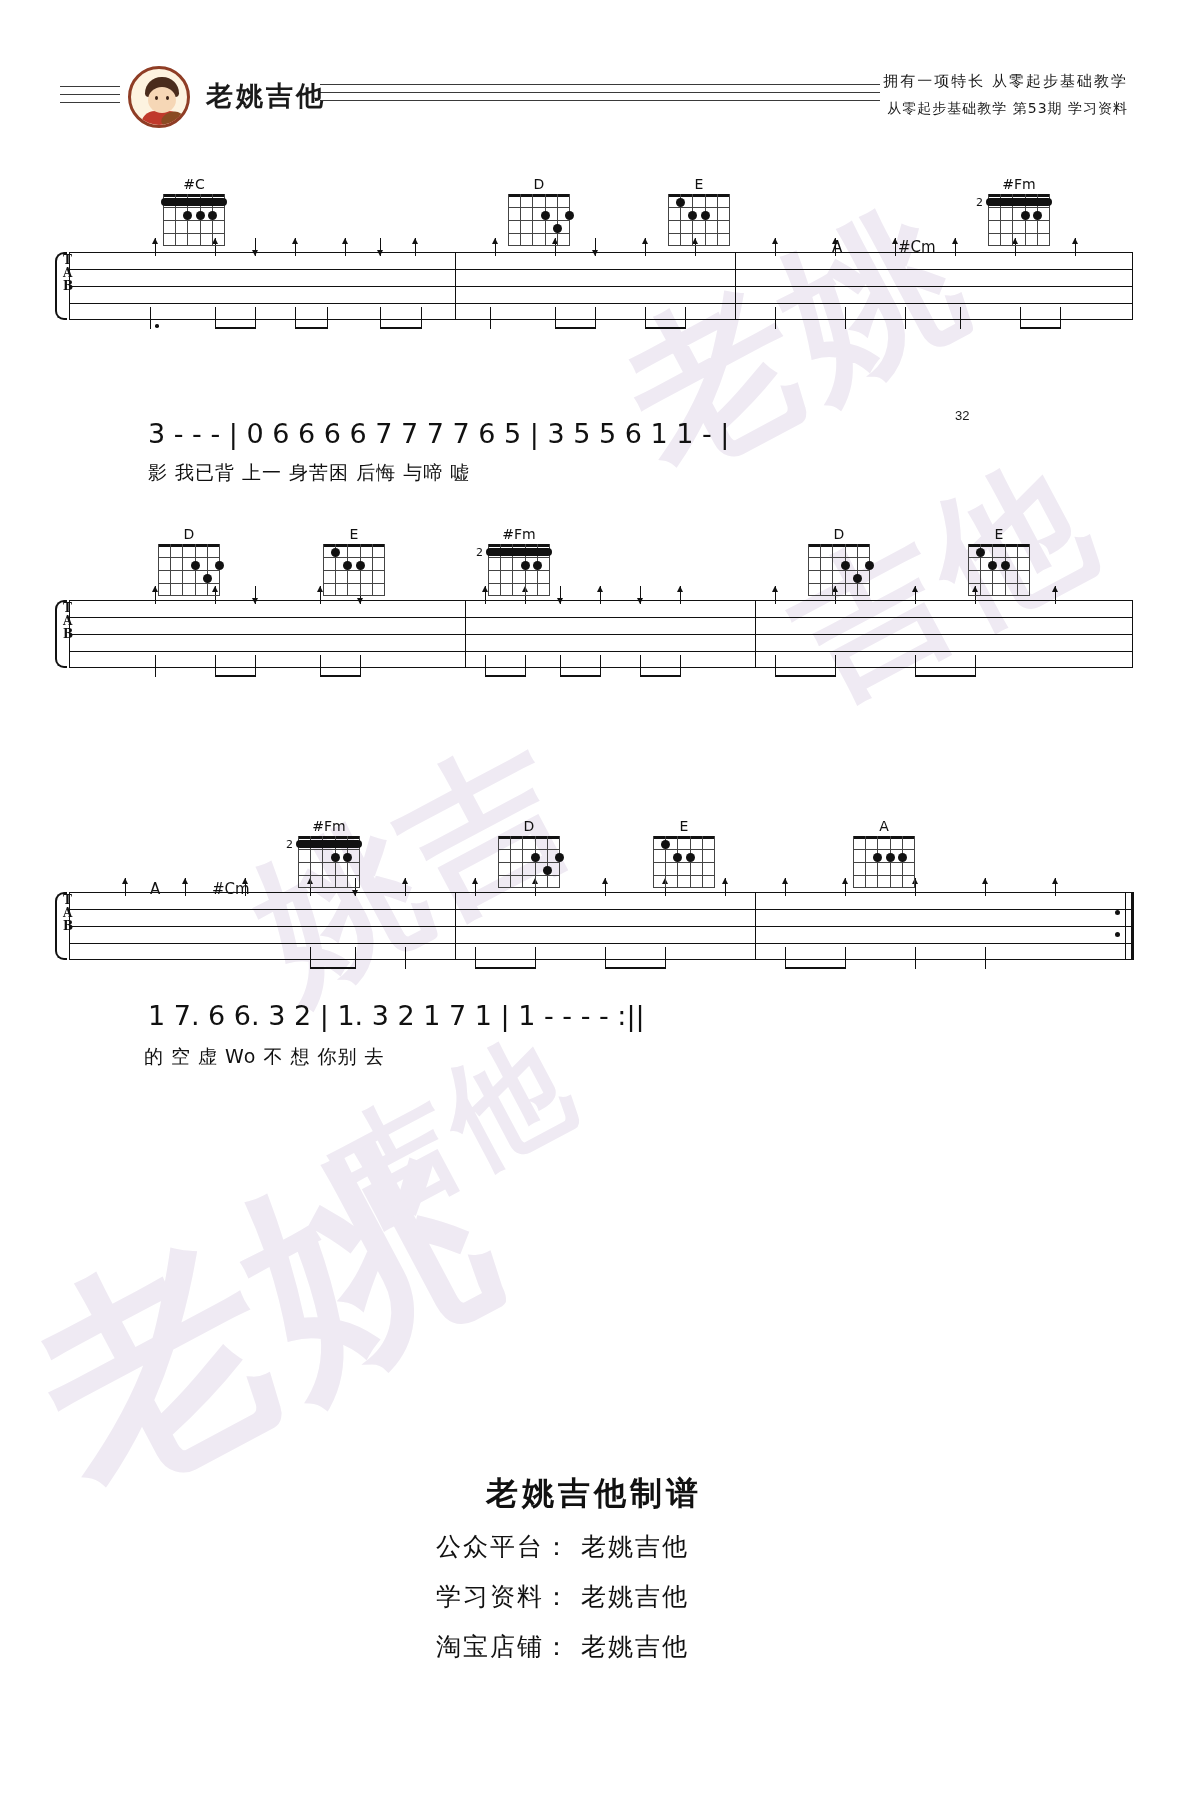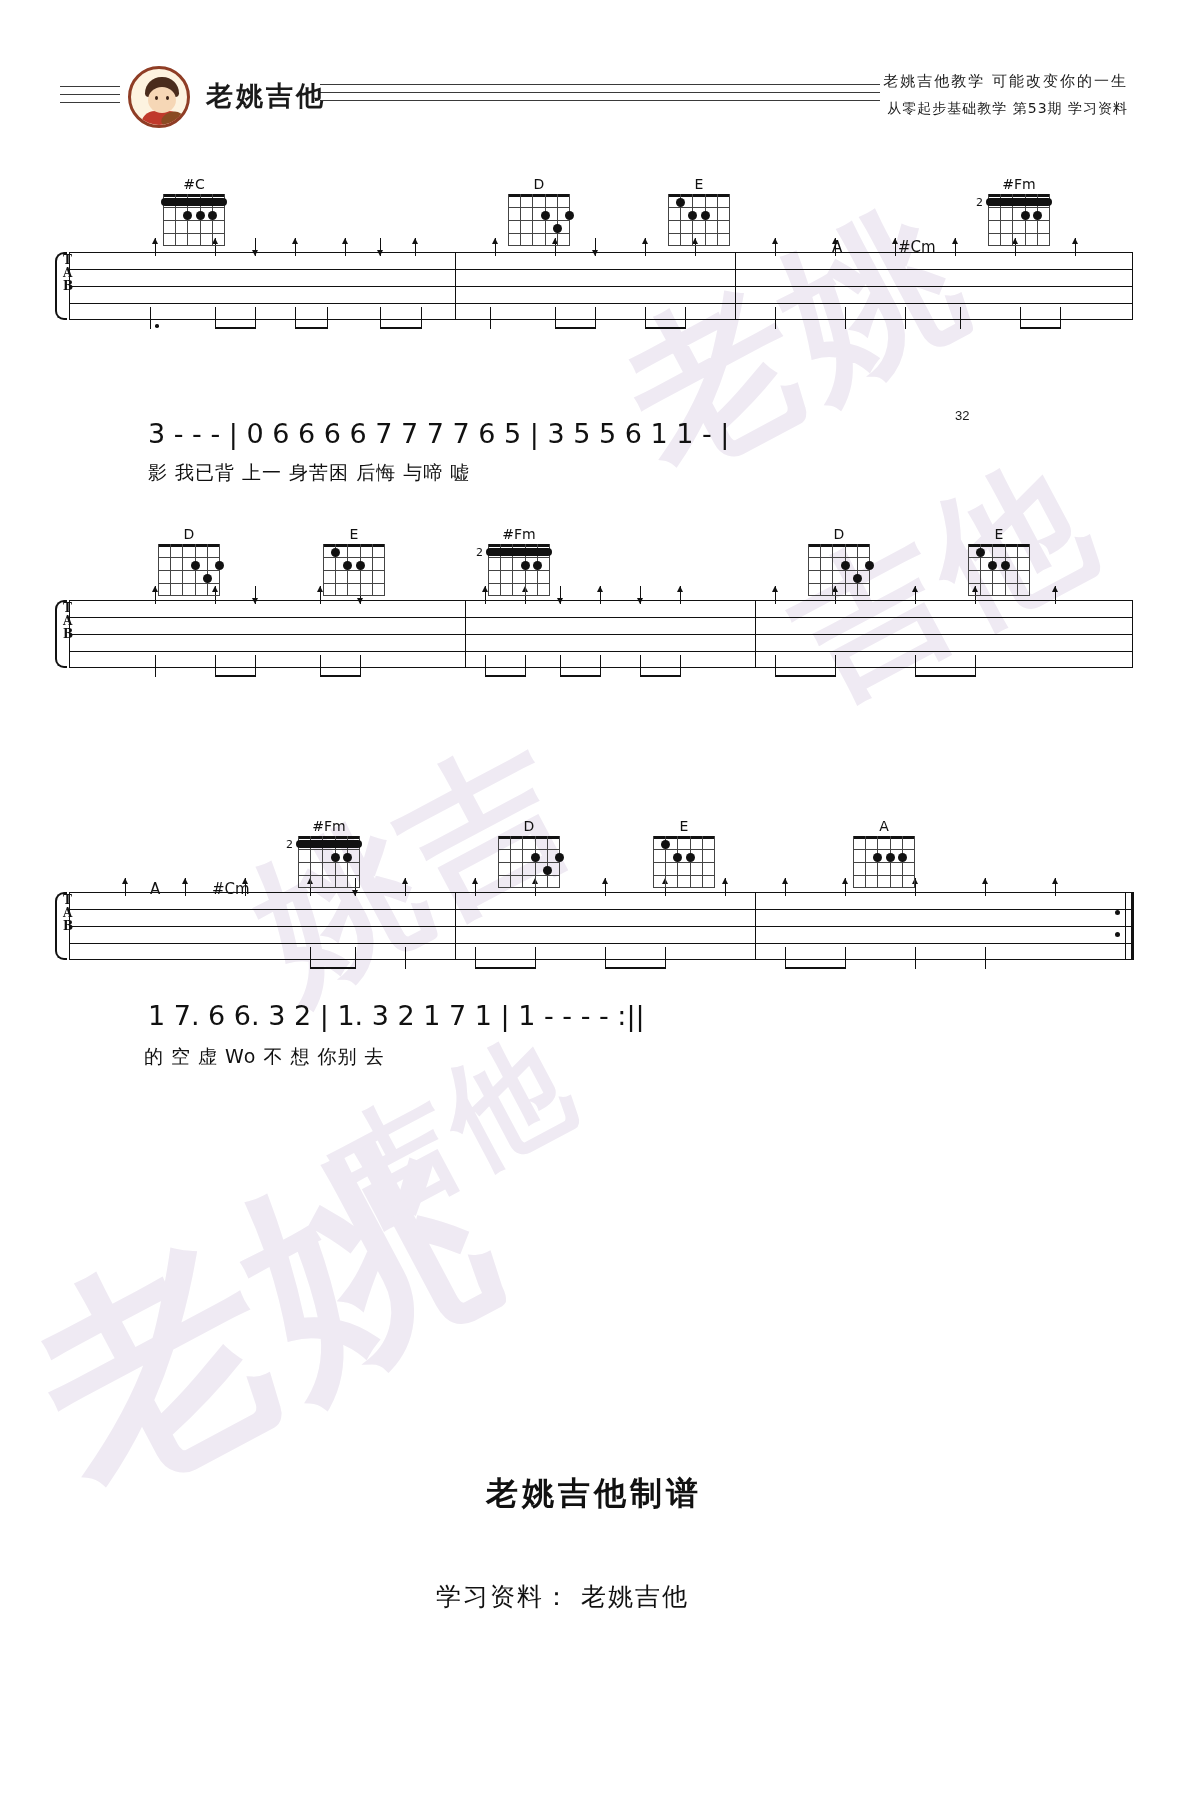--- a/index.html
+++ b/index.html
@@ -169,21 +169,21 @@
 
     <div class="logo-badge">
       <div class="body"></div>
       <div class="guitar"></div>
       <div class="hair"></div>
       <div class="face"></div>
       <div class="eye l"></div>
       <div class="eye r"></div>
     </div>
     <div class="brand">老姚吉他</div>
-    <div class="head-tag1">老姚吉他教学  可能改变你的一生</div>
+    <div class="head-tag1">拥有一项特长  从零起步基础教学</div>
     <div class="head-tag2">从零起步基础教学  第53期  学习资料</div>
   </div>
 
   <div class="chord" style="left:155px;top:178px;width:78px;height:72px;">
     <div class="cname">#C</div>
     <div class="grid">
       <div class="nut"></div>
       <div class="fret" style="top:13px;"></div>
       <div class="fret" style="top:26px;"></div>
       <div class="fret" style="top:39px;"></div>
@@ -615,15 +615,17 @@
     <div class="beam" style="left:730px;top:75px;width:61px;"></div>
     <div class="stem" style="left:860px;top:55px;height:22px;"></div>
     <div class="stem" style="left:930px;top:55px;height:22px;"></div>
   </div>
 
   <div class="numrow" style="left:148px;top:1000px;">1 7. 6 6.  3 2 | 1.   3 2  1 7  1 | 1 - - - - :||</div>
   <div class="lyrrow" style="left:144px;top:1044px;">的  空  虚   Wo      不  想  你别  去</div>
 
 
   <div class="foot-title">老姚吉他制谱</div>
+  <div class="foot-line fl1">公众平台： 老姚吉他</div>
   <div class="foot-line fl2">学习资料： 老姚吉他</div>
+  <div class="foot-line fl3">淘宝店铺： 老姚吉他</div>
 
 </div>
 
 </body></html>

